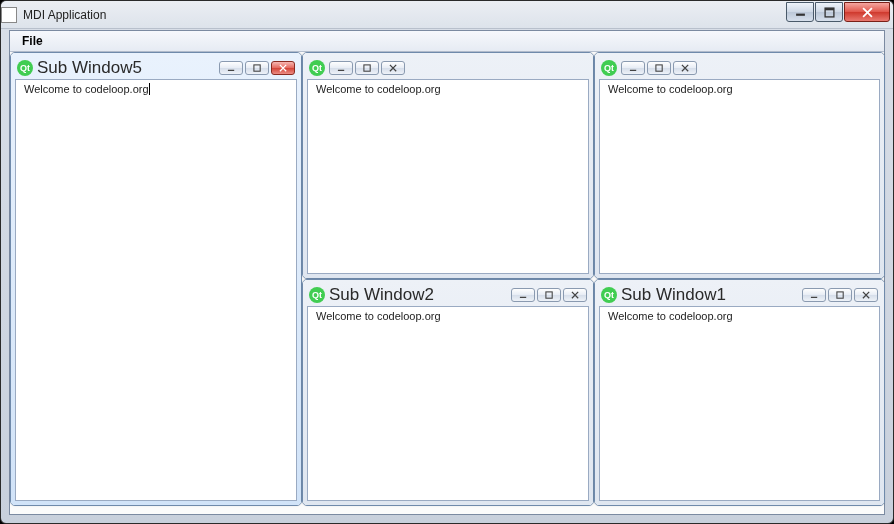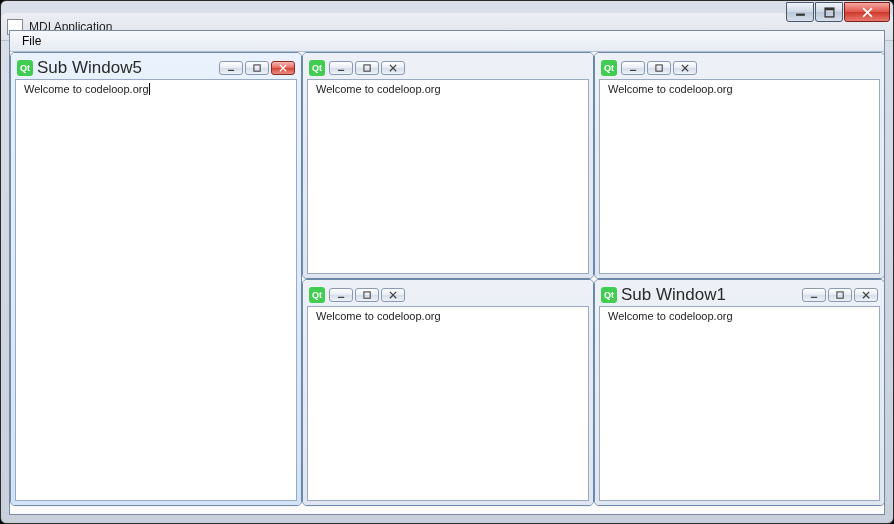--- a/index.html
+++ b/index.html
@@ -17,25 +17,25 @@
   height: 524px;
   border: 1px solid #2a2a2a;
   background: linear-gradient(to bottom, #d9dfe8 0%, #c8d0dc 100%);
   border-radius: 6px;
   padding: 7px;
   position: relative;
 }
 
 .outer-titlebar {
   position: absolute;
-  top: 12px; left: 0; right: 0;
+  top: 0; left: 0; right: 0;
   height: 28px;
   display: flex;
   align-items: center;
-  padding: 0 6px;
+  padding: 0 0;
   background: linear-gradient(to bottom, #ebeef3 0%, #dde3eb 100%);
   border-top-left-radius: 6px;
   border-top-right-radius: 6px;
   border-bottom: 1px solid #b8c0cc;
 }
 
 .outer-titlebar .app-icon {
   width: 16px; height: 16px;
   background: #fff;
   border: 1px solid #888;
@@ -87,20 +87,21 @@
   background: linear-gradient(to bottom, #f6f8fc, #e6ebf3);
   border-bottom: 1px solid #b6c0d0;
   display: flex;
   align-items: center;
   padding: 0 4px;
   font-size: 12px;
 }
 .menubar .menu-item {
   padding: 12px 8px;
   cursor: pointer;
+  font-weight: bold;
 }
 
 .mdi {
   position: absolute;
   left: 0; right: 0; top: 21px; bottom: 0;
   background: #fbfbfb;
 }
 
 .subwin {
   position: absolute;
@@ -124,21 +125,21 @@
 .sub-titlebar {
   height: 22px;
   display: flex;
   align-items: center;
   padding: 0 2px;
   gap: 4px;
 }
 .sub-titlebar .qt-icon {
   width: 16px; height: 16px;
   background: #41cd52;
-  border-radius: 3px;
+  border-radius: 8px;
   display: inline-flex;
   align-items: center;
   justify-content: center;
   color: #fff;
   font-size: 9px;
   font-weight: bold;
 }
 .sub-titlebar .sub-title {
   font-size: 17px;
   color: #2a2a2a;
@@ -298,20 +299,21 @@
           <div class="sub-content">
             <span>Welcome to codeloop.org</span>
           </div>
         </div>
       </div>
 
       <div class="subwin" style="left:292px; top:227px; width:292px; height:227px;">
         <div class="frame-pad">
           <div class="sub-titlebar">
             <span class="qt-icon">Qt</span>
+            <span class="sub-title">Sub Window2</span>
             <div class="sub-controls">
               <div class="sctl">
                   <svg viewBox="0 0 10 10">
                     <path d="M1 7 H8" stroke="#444" stroke-width="1.5"></path>
                   </svg>
                 </div>
               <div class="sctl">
                   <svg viewBox="0 0 10 10">
                     <rect x="1" y="1" width="7" height="7" fill="none" stroke="#444" stroke-width="1.2"></rect>
                   </svg>

